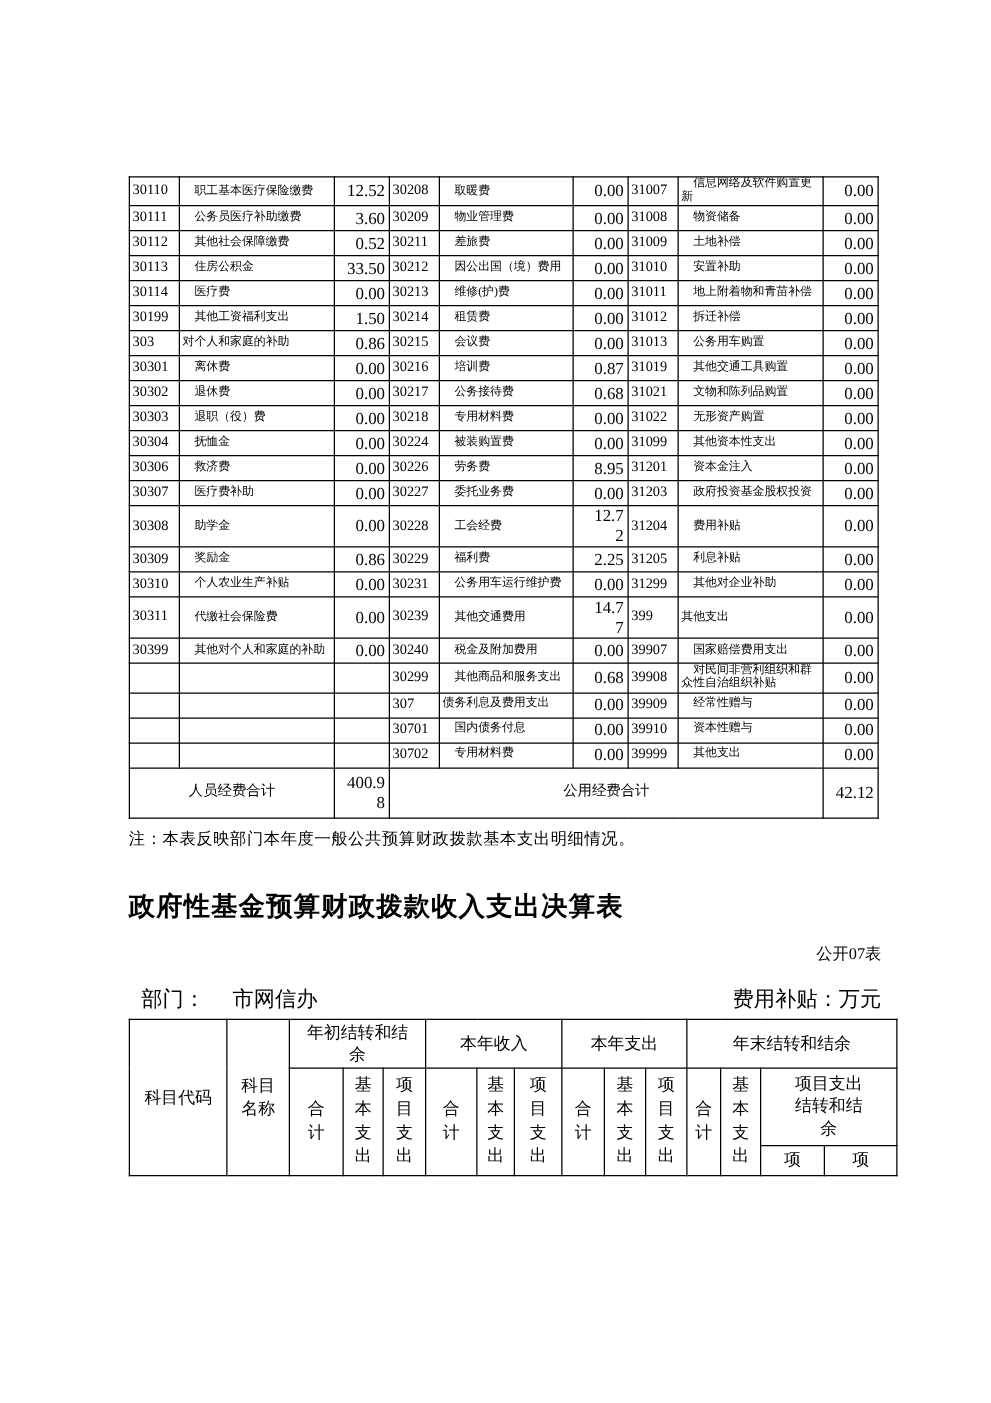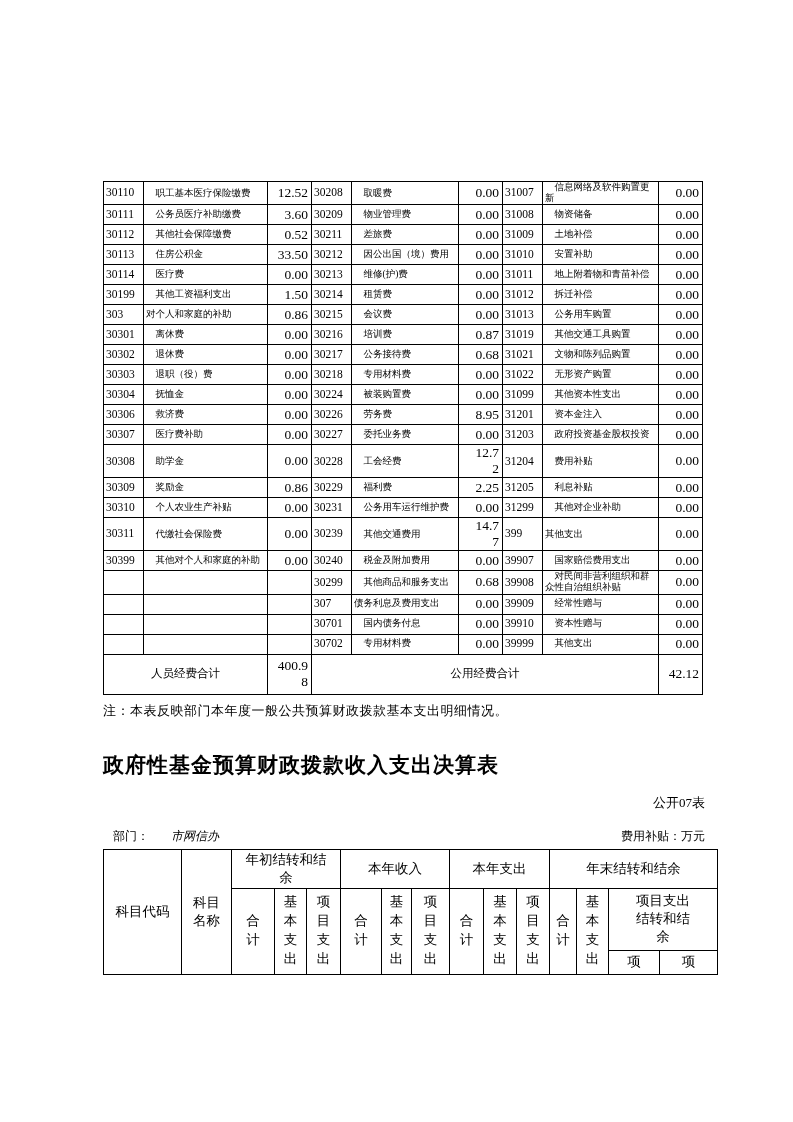--- a/index.html
+++ b/index.html
@@ -13,21 +13,20 @@
   .page {
     position: relative;
     width: 793px; height: 1122px;
     background: #ffffff;
     overflow: hidden;
   }
   .content {
     position: absolute;
     left: 103px; top: 141px;
     width: 614px;
-    margin-top: 40px;
   }
   table { border-collapse: collapse; table-layout: fixed; }
   .t1 { width: 599px; }
   .t1 td {
     border: 1px solid #000;
     padding: 0 2px;
     height: 20px;
     line-height: 1.18;
     overflow: hidden;
     vertical-align: middle;
@@ -43,25 +42,25 @@
     font-size: 21px;
     font-weight: bold;
     text-align: left;
     letter-spacing: 1px;
   }
   .pubno { margin-top: 15px; text-align: right; padding-right: 12px; font-size: 13px; }
   .meta {
     margin-top: 16px;
     display: flex;
     justify-content: space-between;
-    font-size: 12px;
+    font-size: 17px;
     padding: 0 12px 2px 10px;
     align-items: center;
   }
-  .meta .dept-value { margin-left: 22px; font-style: italic; }
+  .meta .dept-value { margin-left: 22px; }
   .meta .left-group { display: flex; }
   .t2 { width: 614px; margin-top: 2px; }
   .t2 td {
     border: 1px solid #000;
     text-align: center;
     vertical-align: middle;
     font-size: 13.5px;
     padding: 1px;
     overflow: hidden;
   }

